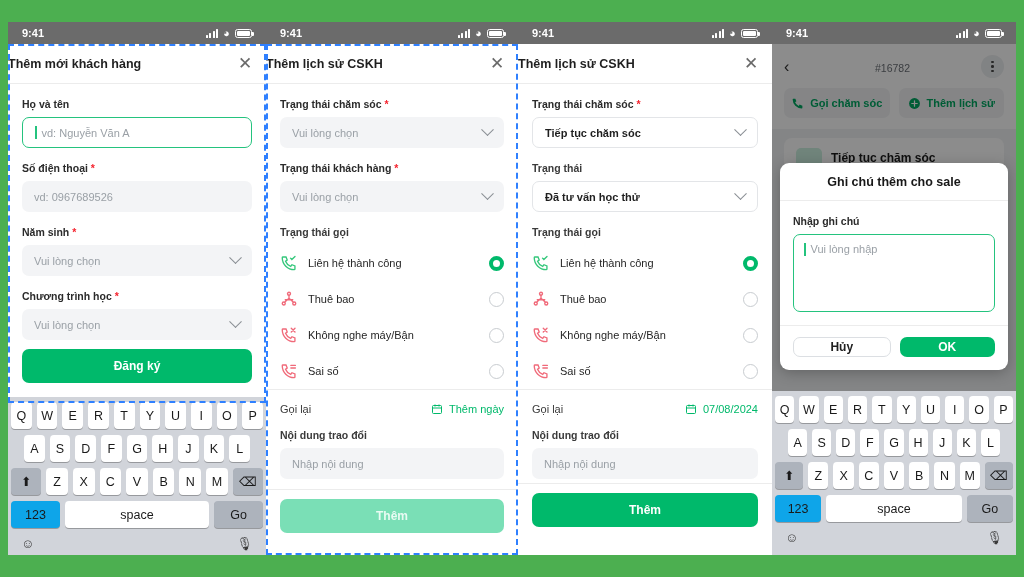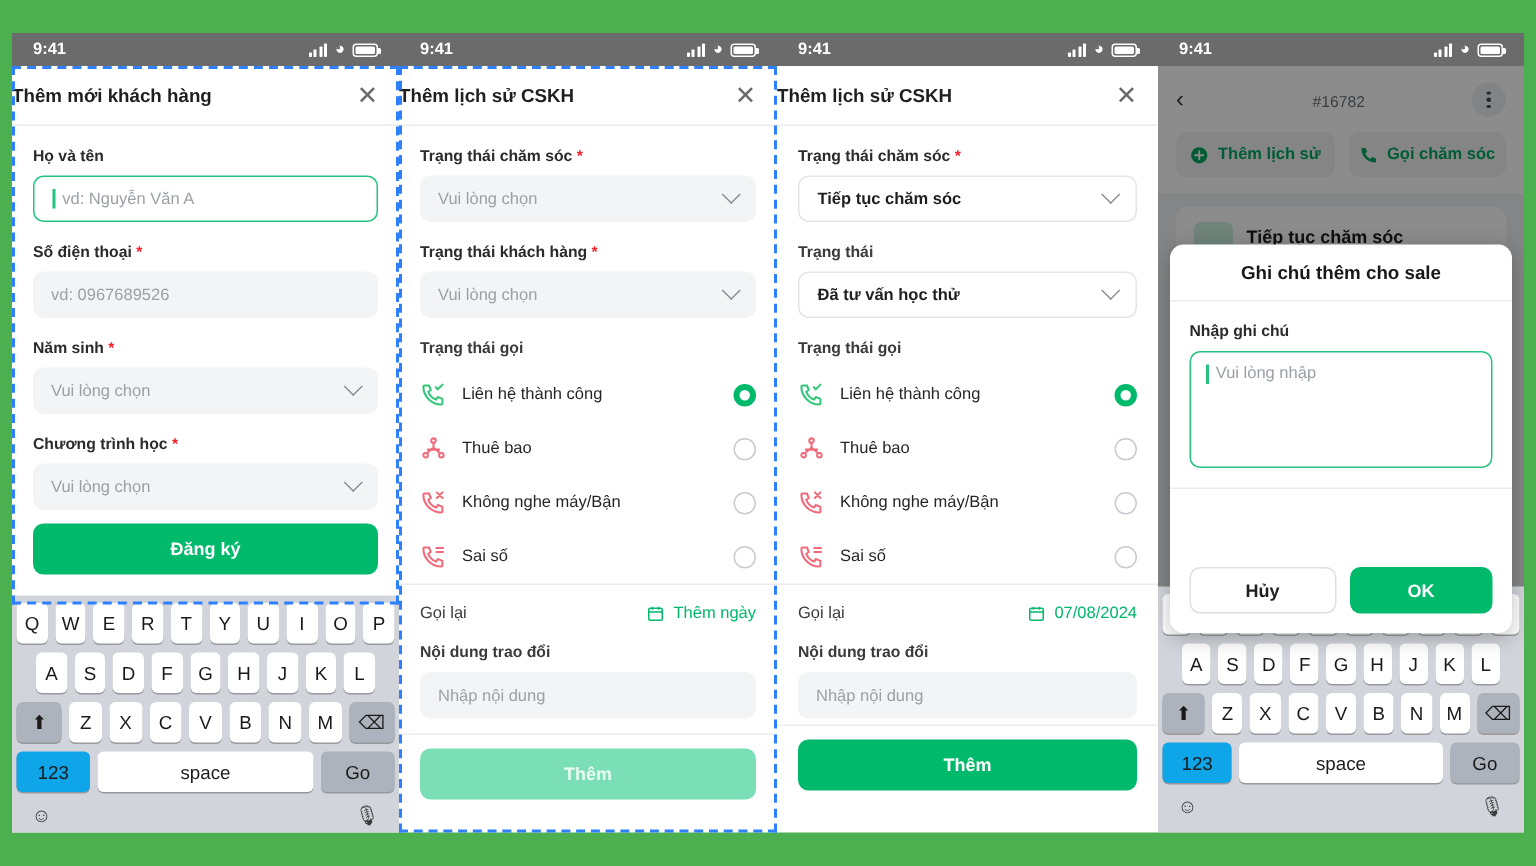--- a/index.html
+++ b/index.html
@@ -160,22 +160,22 @@
   .modal-title { text-align: center; font-size: 12.5px; font-weight: bold; color: #181818;
                  padding: 12px 0 11px; border-bottom: 1px solid #ececec; }
   .modal-body { padding: 10px 13px 13px; }
   .ta {
     border: 1.3px solid #24c37e; border-radius: 7px; height: 78px;
     padding: 8px 10px; font-size: 11px; color: #9aa0a6;
     display: flex; align-items: flex-start;
   }
   .ta .caret { display:inline-block; width:1.5px; height:13px; background:#24c37e; margin-right:5px; }
   .modal-actions { display: flex; gap: 9px; padding: 11px 13px 13px; border-top: 1px solid #ececec; }
-  .mbtn { flex: 1; height: 31px; border-radius: 7px; display: flex; align-items: center;
-          justify-content: center; font-size: 12px; font-weight: bold; margin-top: 41px; }
+  .mbtn { flex: 1; height: 20px; border-radius: 7px; display: flex; align-items: center;
+          justify-content: center; font-size: 12px; font-weight: bold; }
   .mbtn.ghost { background: #fff; border: 1px solid #dcdfe3; color: #202020; }
   .mbtn.primary { background: #00b96b; color: #fff; }
 
   
   .sel {
     position: absolute; border: 2px dashed #2f80ff; pointer-events: none; z-index: 40;
   }
 </style>
 </head>
 <body>
@@ -524,31 +524,31 @@
           <div class="d-id">#16782</div>
         </span>
         <span class="d-menu">
             <i></i>
             <i></i>
             <i></i>
           </span>
       </div>
       <div class="d-actions">
         <div class="d-act">
+          <svg width="13" height="13" viewBox="0 0 24 24" fill="#00a862">
+            <path d="M4 3h4l2 5-2.5 1.8a12 12 0 006.7 6.7L16 14l5 2v4a1 1 0 01-1 1A17 17 0 013 4a1 1 0 011-1z"></path>
+          </svg>
+          <span>Gọi chăm sóc</span>
+        </div>
+        <div class="d-act">
           <svg width="13" height="13" viewBox="0 0 24 24">
             <circle cx="12" cy="12" r="10" fill="#00a862"></circle>
             <path d="M12 7v10M7 12h10" stroke="#fff" stroke-width="2.3" stroke-linecap="round"></path>
           </svg>
           <span>Thêm lịch sử</span>
-        </div>
-        <div class="d-act">
-          <svg width="13" height="13" viewBox="0 0 24 24" fill="#00a862">
-            <path d="M4 3h4l2 5-2.5 1.8a12 12 0 006.7 6.7L16 14l5 2v4a1 1 0 01-1 1A17 17 0 013 4a1 1 0 011-1z"></path>
-          </svg>
-          <span>Gọi chăm sóc</span>
         </div>
       </div>
       <div class="d-card">
         <span class="badge"></span>
         <span class="lbl">Tiếp tục chăm sóc</span>
       </div>
 
       <div class="dim"></div>
 
       <div class="kbd" style="position:absolute; left:0; right:0; bottom:0;">

